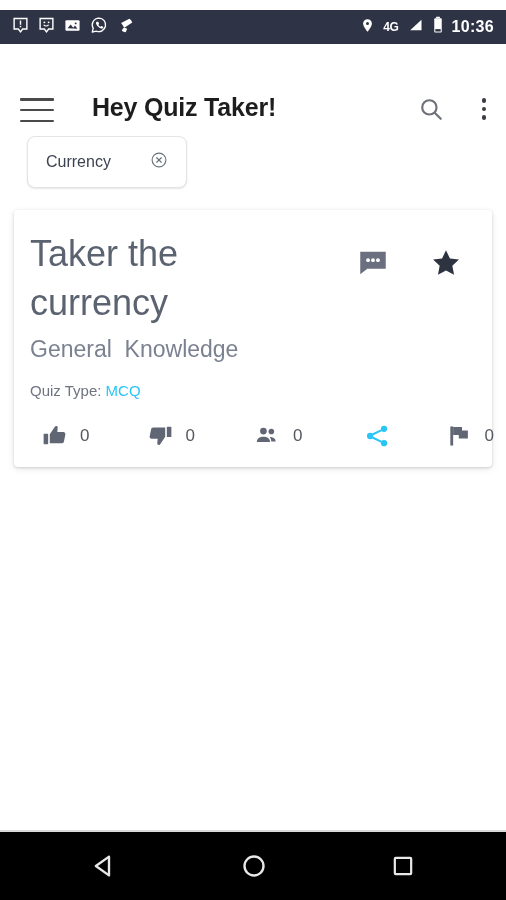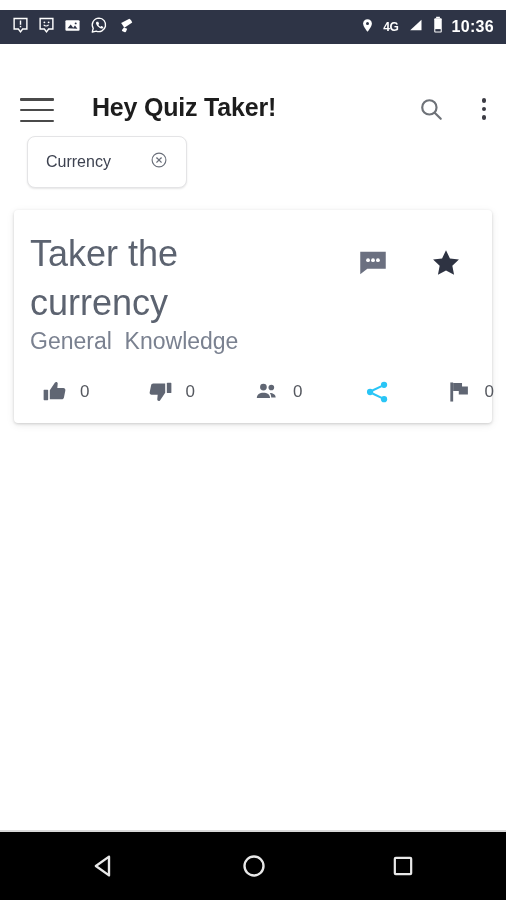--- a/index.html
+++ b/index.html
@@ -57,21 +57,21 @@
   .card-head{ display:flex; align-items:flex-start; }
   .card-title{
     font-size:36px; line-height:1.36; color:#5c6370; font-weight:normal;
     max-width:250px; word-wrap:break-word;
   }
   .card-head-icons{
     margin-left:auto; display:flex; align-items:center; gap:40px;
     padding-top:16px; padding-right:14px;
   }
   .card-sub{
-    font-size:23px; color:#7a8190; margin-top:0; white-space:pre;
+    font-size:23px; color:#7a8190; margin-top:8px; white-space:pre;
   }
   .quiz-type{
     margin-top:19px; font-size:15px; color:#6f7480;
   }
   .quiz-type b{ font-weight:normal; }
   .quiz-type .val{ color:#29c5f6; }
   .stats{
     display:flex; align-items:center; margin-top:24px; padding-left:12px;
   }
   .stat{ display:flex; align-items:center; cursor:pointer; }
@@ -205,20 +205,24 @@
         <span>
           <svg width="32" height="32" viewBox="0 0 24 24">
             <path d="M12 2.4l2.95 6.2 6.75.85-4.95 4.7 1.3 6.75L12 17.6l-6.05 3.3 1.3-6.75L2.3 9.45l6.75-.85z" fill="#2e3342"></path>
           </svg>
         </span>
       </div>
     </div>
 
     <div class="card-sub">General  Knowledge</div>
 
+    <div class="quiz-type">
+      <b>Quiz Type:</b>
+      <span class="val">MCQ</span>
+    </div>
 
     <div class="stats">
       <div class="stat s-like">
         <svg width="26" height="26" viewBox="0 0 24 24">
           <rect x="1.5" y="10" width="4.2" height="9.5" rx="0.6" fill="#606673"></rect>
           <path d="M7.2 10.3L12 3.2c.9-1.1 2.6-.4 2.5 1l-.35 4.2h5.6c1.2 0 2 1 1.8 2.1l-1.3 6.6c-.2 1-1 1.7-2 1.7H7.2z" fill="#606673"></path>
         </svg>
         <span class="num">0</span>
       </div>
       <div class="stat s-dislike">

